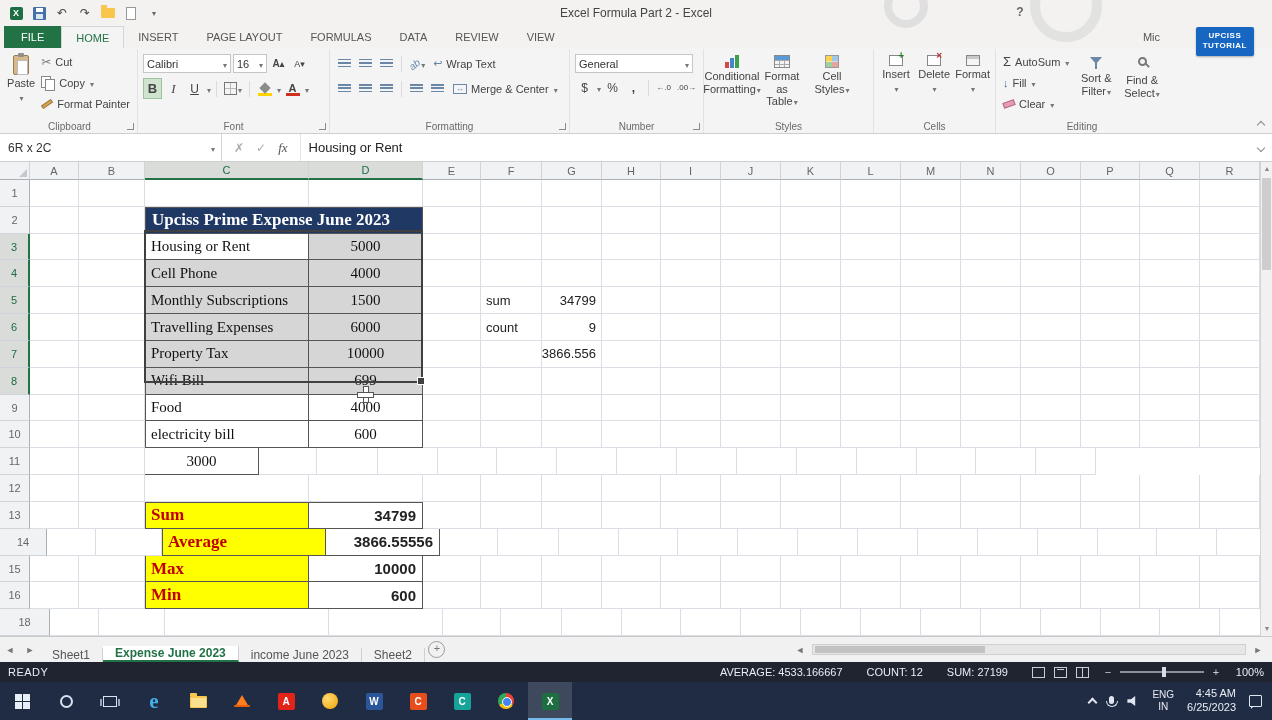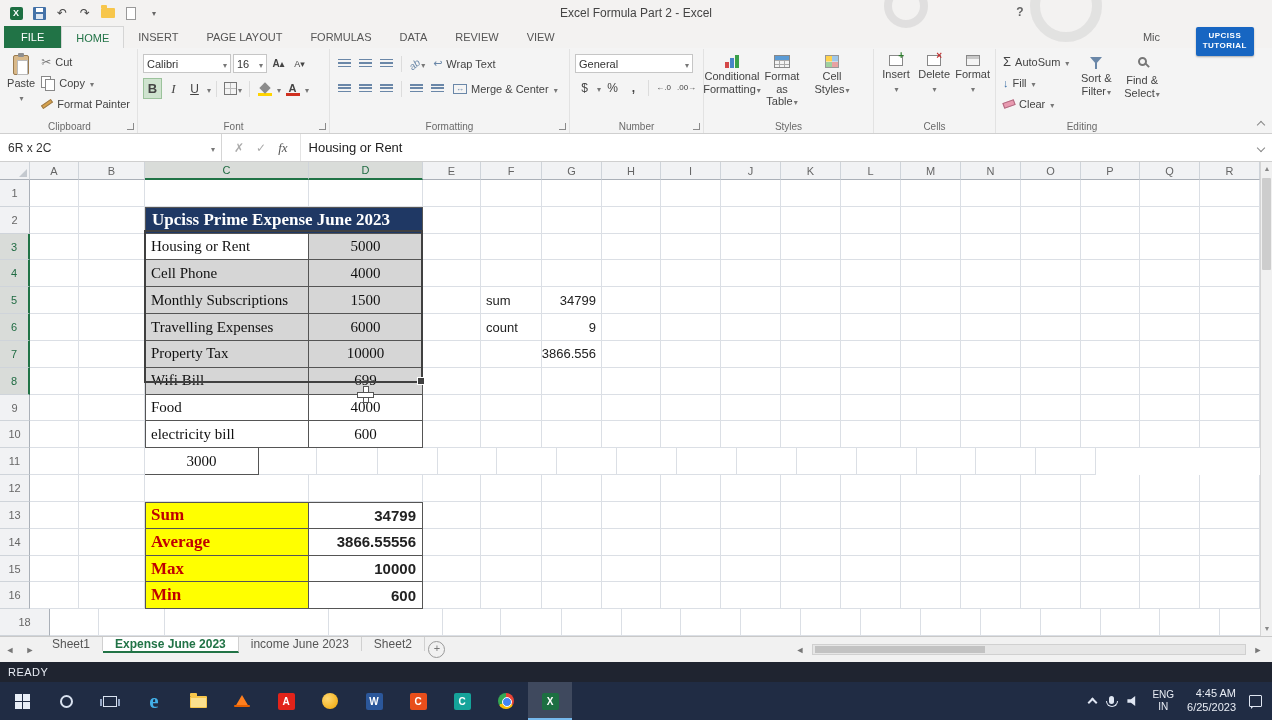--- a/index.html
+++ b/index.html
@@ -148,21 +148,21 @@
   .vscroll{position:absolute;top:0;right:0;bottom:0;width:12px;background:#f1f1f1;border-left:1px solid #d5d5d5;z-index:20}
   .vthumb{position:absolute;top:16px;left:1px;width:9px;height:92px;background:#cdcdcd;border-radius:1px}
   .varr{position:absolute;left:2px;width:8px;height:8px;color:#888;font-size:7px;line-height:8px;text-align:center}
   .varr.up{top:3px} .varr.down{bottom:3px}
   .varr.up::before{content:"▲"} .varr.down::before{content:"▼"}
 
   
   .sheetbar{height:26px;background:#f1f1f1;border-top:1px solid #c9c9c9;display:flex;align-items:stretch;flex:none;font-size:12px}
   .nav{width:20px;display:flex;align-items:center;justify-content:center;color:#777;font-size:9px}
   .i-left::before{content:"◄"} .i-right::before{content:"►"}
-  .stabs{display:flex;align-items:flex-start}
+  .stabs{display:flex;align-items:flex-end}
   .stab{padding:0 12px;display:flex;align-items:center;color:#555;border-right:1px solid #d0d0d0;white-space:nowrap}
   .stab.active{background:#fff;color:#217346;font-weight:bold;border-bottom:2px solid #217346}
   .addsheet{width:24px;display:flex;align-items:center;justify-content:center}
   .addsheet::before{content:"+";width:15px;height:15px;border:1px solid #9a9a9a;border-radius:50%;color:#777;font-size:11px;line-height:13px;text-align:center}
   .hscroll{margin-left:auto;width:486px;display:flex;align-items:center;gap:2px;padding:0 4px}
   .htrack{flex:1;height:11px;background:#e6e6e6;border:1px solid #d0d0d0;position:relative}
   .hthumb{position:absolute;left:2px;top:1px;height:7px;width:170px;background:#c2c2c2}
 
   
   .statusbar{height:20px;background:#1f2430;color:#e8ecf4;display:flex;align-items:center;flex:none;font-size:11px}
@@ -768,21 +768,21 @@
           <div class="cell" style="width:60px"></div>
           <div class="cell" style="width:60px"></div>
           <div class="cell" style="width:60px"></div>
           <div class="cell" style="width:60px"></div>
           <div class="cell" style="width:60px"></div>
           <div class="cell" style="width:59px"></div>
           <div class="cell" style="width:60px"></div>
           <div class="cell" style="width:60px"></div>
         </div>
         <div class="grid-row">
-          <div class="rh" style="width:30px">14</div>
+          <div class="rh" style="width:47px">14</div>
           <div class="cell" style="width:49px"></div>
           <div class="cell" style="width:66px"></div>
           <div class="cell s-ylabel b-l b-r b-b" style="width:164px">Average</div>
           <div class="cell s-result b-r b-b" style="width:114px">3866.55556</div>
           <div class="cell" style="width:58px"></div>
           <div class="cell" style="width:61px"></div>
           <div class="cell" style="width:60px"></div>
           <div class="cell" style="width:59px"></div>
           <div class="cell" style="width:60px"></div>
           <div class="cell" style="width:60px"></div>
@@ -882,20 +882,34 @@
       <span class="nav gi i-left"></span>
       <div class="htrack">
           <div class="hthumb"></div>
         </div>
       <span class="nav gi i-right"></span>
     </div>
   </div>
 
   <div class="statusbar">
     <span class="mode">READY</span>
+    <div class="sright">
+      <span class="ssum">AVERAGE: 4533.166667</span>
+      <span class="ssum">COUNT: 12</span>
+      <span class="ssum">SUM: 27199</span>
+      <span class="vicon v1"></span>
+      <span class="vicon v2"></span>
+      <span class="vicon v3"></span>
+      <span class="zbtn gi i-minus"></span>
+      <div class="ztrack">
+          <span class="zthumb"></span>
+        </div>
+      <span class="zbtn gi i-plus"></span>
+      <span class="zpct">100%</span>
+    </div>
   </div>
 
   <div class="taskbar">
     <div class="tb-icons">
       <span class="tbi">
           <span class="ic-win">
             <span></span>
             <span></span>
             <span></span>
             <span></span>

